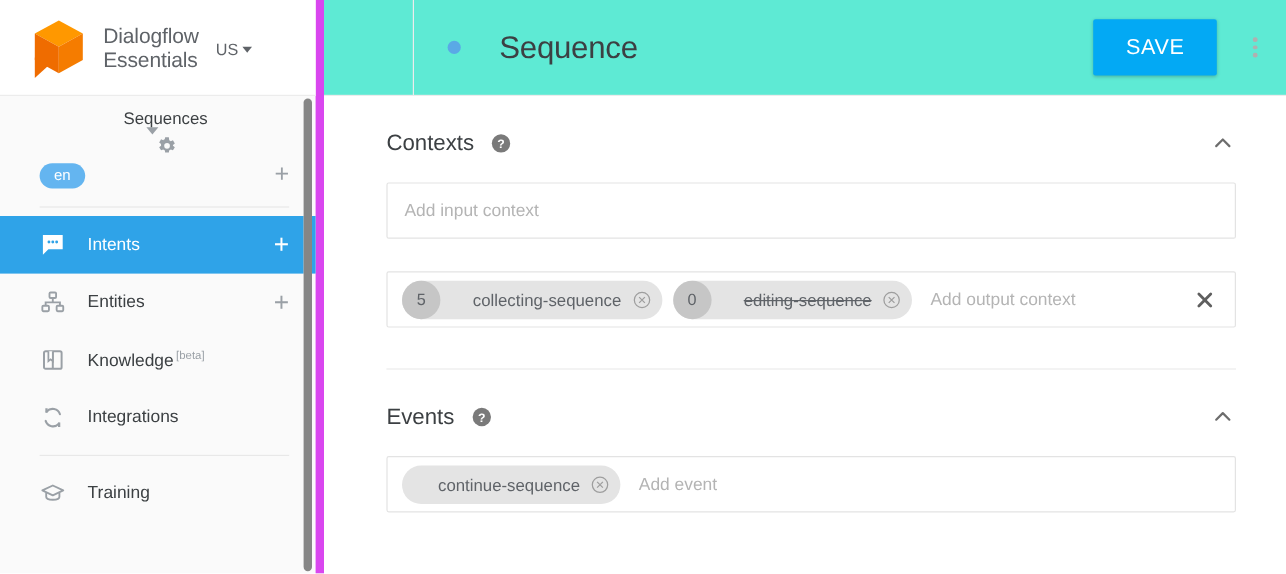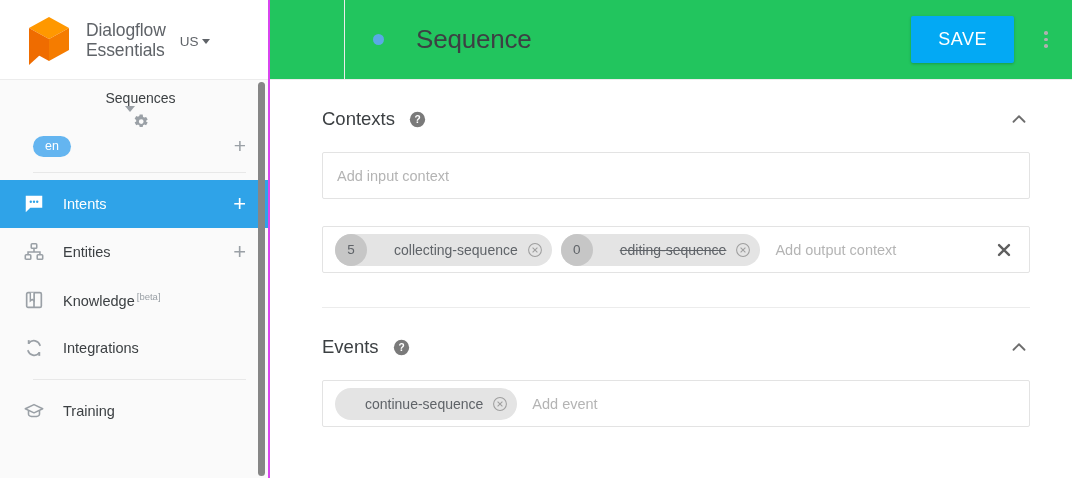--- a/index.html
+++ b/index.html
@@ -9,21 +9,21 @@
     background: #ffffff;
     font-family: "Liberation Sans", sans-serif;
     -webkit-font-smoothing: antialiased;
   }
   .app { display: flex; width: 1072px; height: 478px; position: relative; }
 
   
   .sidebar {
     width: 270px; height: 478px;
     background: #fafafa;
-    border-right: 2px solid #d946ef;
+    border-right: 7px solid #d946ef;
     position: relative;
     flex: 0 0 270px;
   }
   .brand {
     height: 80px;
     background: #ffffff;
     display: flex; align-items: center;
     padding-left: 26px;
     border-bottom: 1px solid #ececec;
   }
@@ -90,21 +90,21 @@
   }
   .lang-divider {
     margin: 8px 22px 0 33px;
     border-top: 1px solid #e8e8e8;
   }
 
   .nav { margin-top: 7px; }
   .nav-item {
     height: 48px;
     display: flex; align-items: center;
-    padding: 0 22px 0 23px;
+    padding: 0 22px 0 33px;
     color: #3c4043;
     font-size: 14.5px;
   }
   .nav-item.active { background: #2fa3e8; color: #ffffff; }
   .nav-ico { width: 22px; height: 22px; flex: 0 0 22px; margin-right: 18px; }
   .nav-label { flex: 1; white-space: nowrap; }
   .beta {
     font-size: 9.5px; color: #9aa0a6;
     vertical-align: super; margin-left: 2px;
   }
@@ -123,21 +123,21 @@
     width: 7px; height: 394px;
     background: #868686; border-radius: 4px;
   }
 
   
   .main { flex: 1; height: 478px; background: #ffffff; position: relative; }
   .topbar {
     height: 80px;
     display: flex; align-items: center;
     border-bottom: 1px solid #ececec;
-    background: #22c55e;
+    background: #5eead4;
   }
   .hamburger { width: 28px; height: 22px; margin: 0 26px 0 20px; flex: 0 0 28px; }
   .hb-bar { height: 4px; background: #2f3b52; border-radius: 1px; margin-bottom: 5px; }
   .topbar-sep { width: 1px; height: 80px; background: #ececec; }
   .status-dot {
     width: 11px; height: 11px; border-radius: 50%;
     background: #5aa9e6; margin: 0 32px 0 28px; flex: 0 0 11px;
   }
   .page-title {
     font-size: 26px; color: #3c4043; font-weight: 400;

